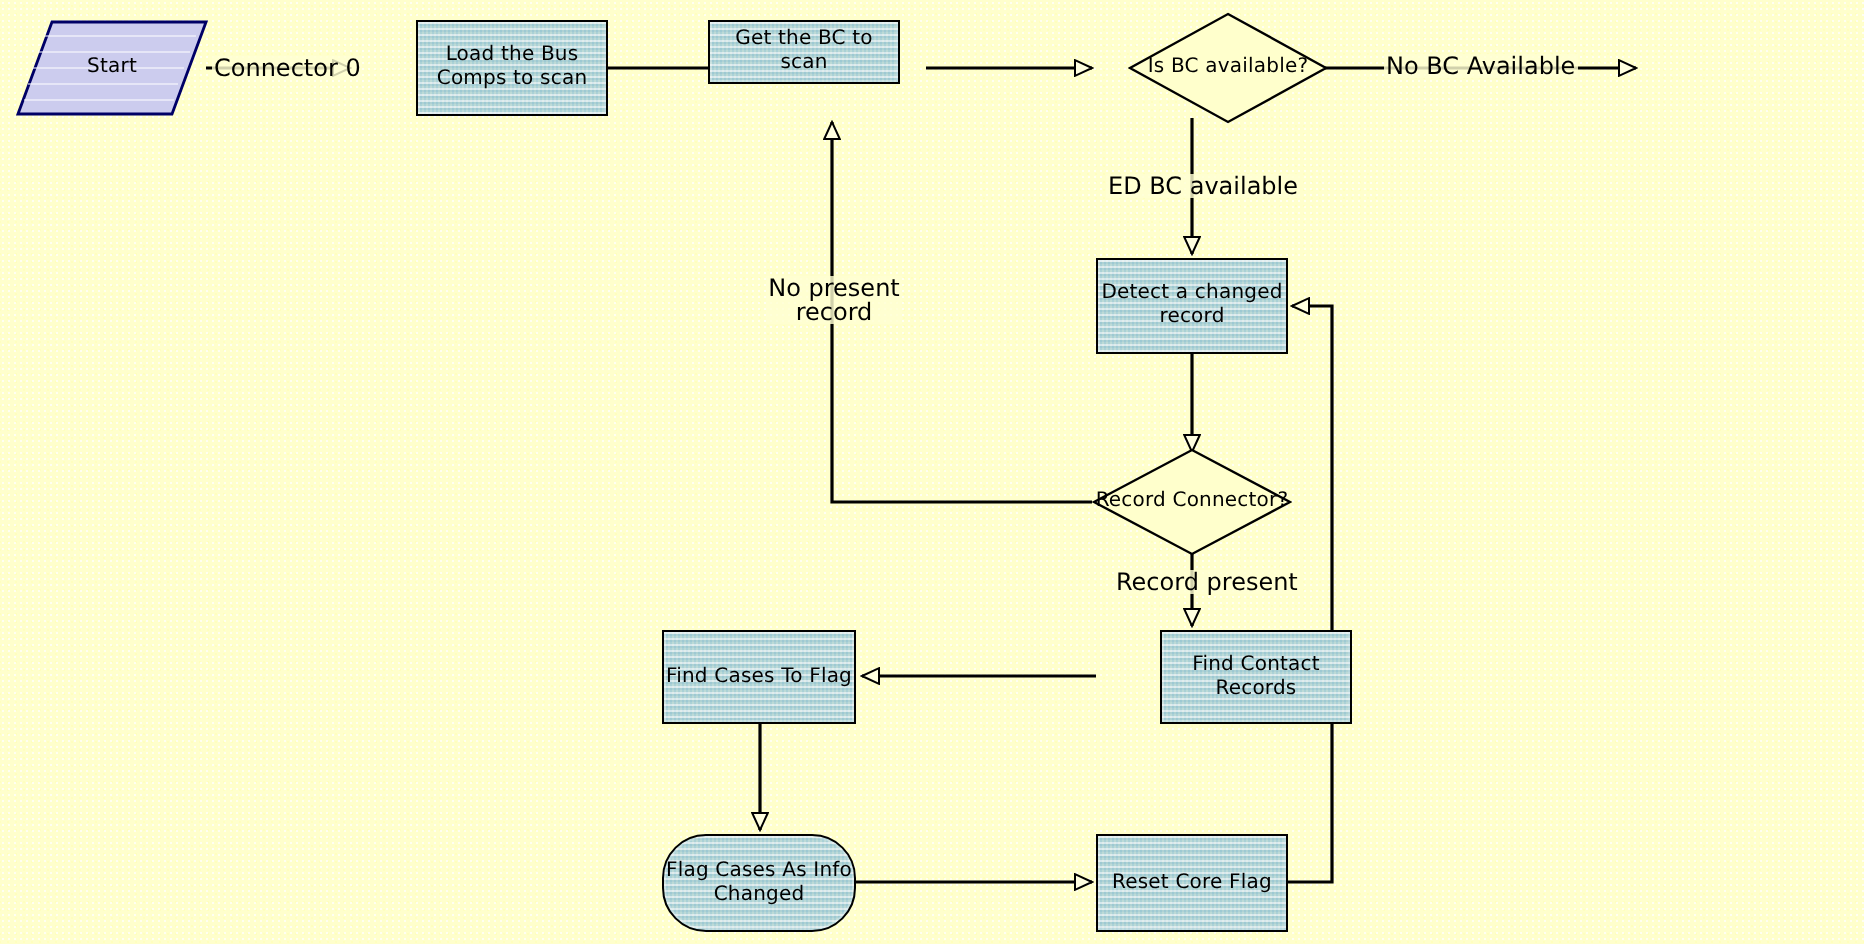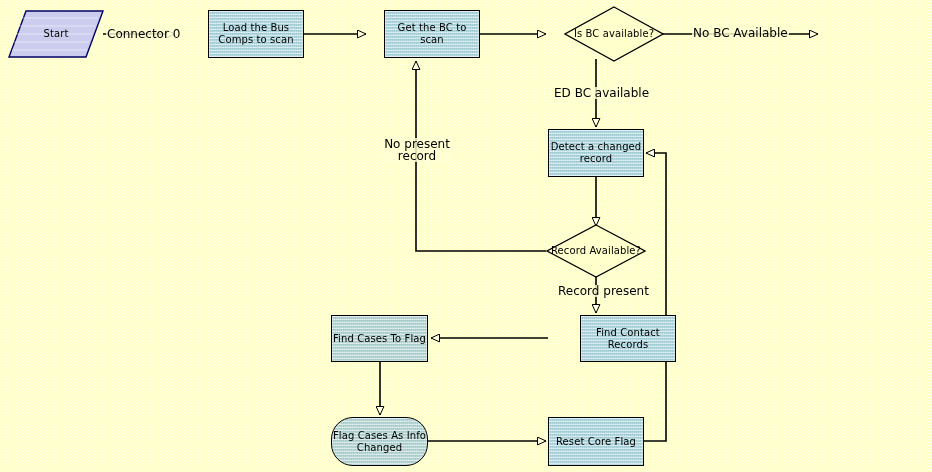--- a/index.html
+++ b/index.html
@@ -172,41 +172,41 @@
         <line x1="4" y1="40" x2="79" y2="40"></line>
       </g>
     </svg>
     <span class="lbl">Start</span>
   </div>
 
   <div class="node process" style="left:176px; top:10px; width:96px; height:48px;margin-left:32px;">
     <span>Load the Bus Comps to scan</span>
   </div>
 
-  <div class="node process" style="left:384px; top:10px; width:96px; height:48px;">
+  <div class="node process" style="left:354px; top:10px; width:96px; height:32px;">
     <span>Get the BC to scan</span>
   </div>
 
   <div class="node decision" style="left:564px; top:6px; width:100px; height:56px;text-align:center;">
     <svg class="dshape" viewBox="0 0 100 56" preserveAspectRatio="none">
       <polygon points="50,1 99,28 50,55 1,28" fill="#ffffcc" stroke="#000000" stroke-width="1.2"></polygon>
     </svg>
     <span class="lbl">Is BC available?</span>
   </div>
 
 
   <div class="node process" style="left:548px; top:129px; width:96px; height:48px;">
     <span>Detect a changed record</span>
   </div>
 
   <div class="node decision" style="left:546px; top:224px; width:100px; height:54px;">
     <svg class="dshape" viewBox="0 0 100 54" preserveAspectRatio="none">
       <polygon points="50,1 99,27 50,53 1,27" fill="#ffffcc" stroke="#000000" stroke-width="1.2"></polygon>
     </svg>
-    <span class="lbl">Record Available?</span>
+    <span class="lbl">Record Connector?</span>
   </div>
 
   <div class="node process" style="left:580px; top:315px; width:96px; height:47px;">
     <span>Find Contact Records</span>
   </div>
 
   <div class="node process" style="left:331px; top:315px; width:97px; height:47px;">
     <span>Find Cases To Flag</span>
   </div>
 

